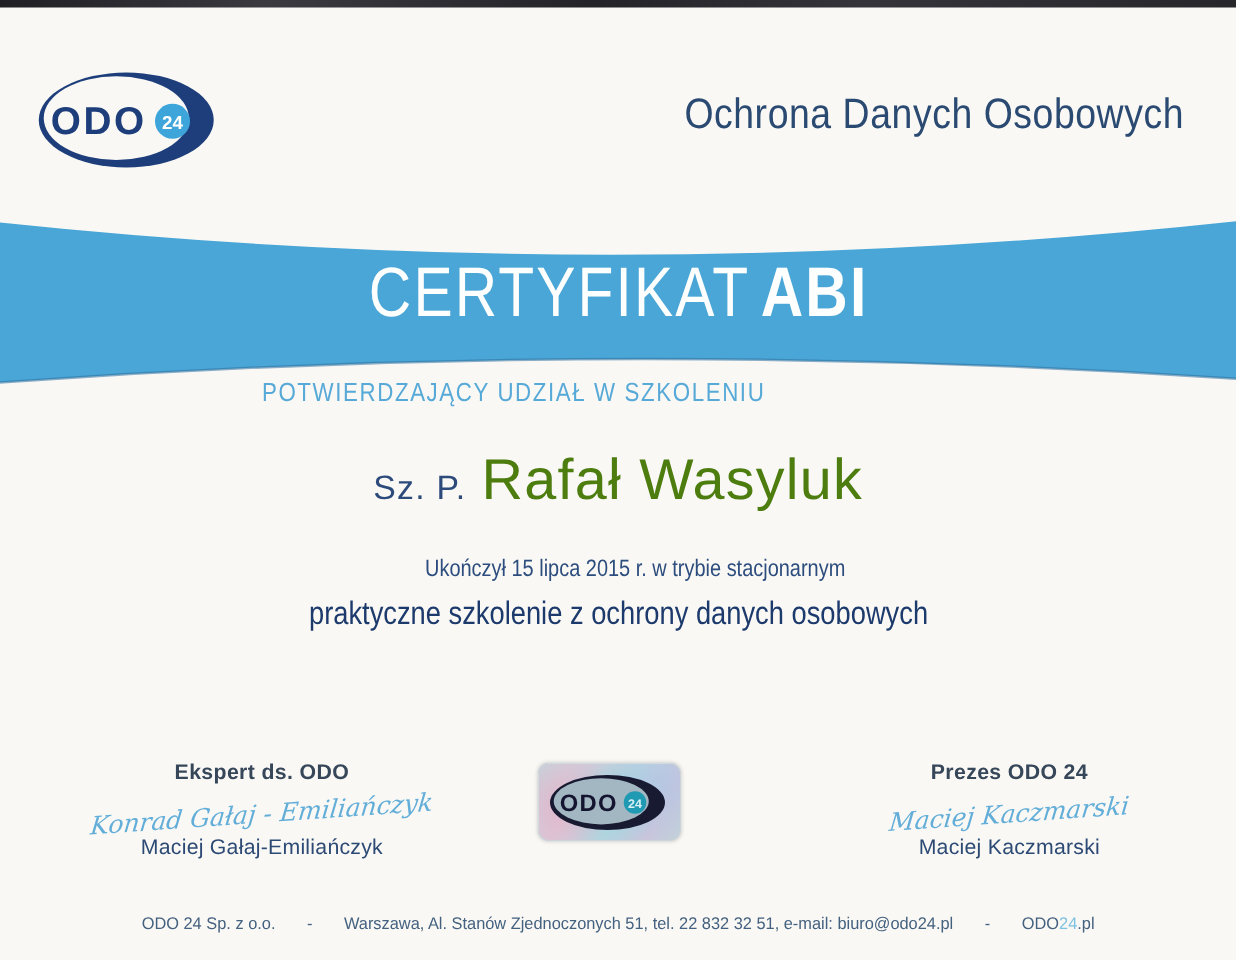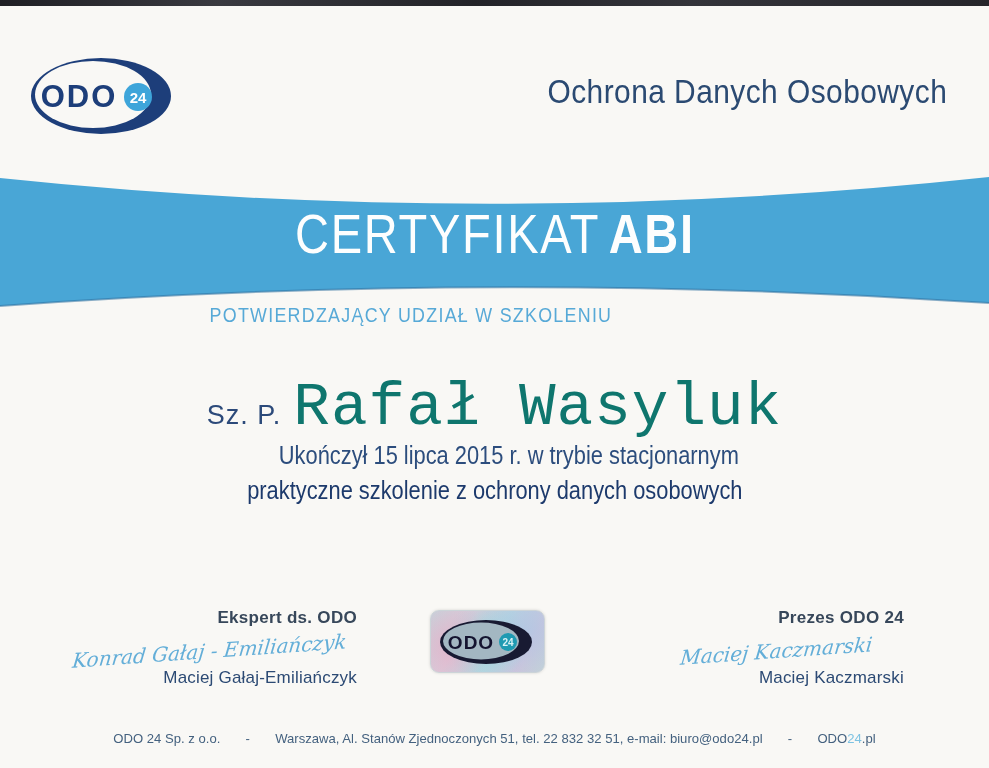--- a/index.html
+++ b/index.html
@@ -31,33 +31,33 @@
   .banner-title .suffix{font-weight:700;margin-left:10px;}
   .banner-subtitle{
     position:absolute;top:303px;left:0;width:821px;text-align:center;
     color:#57a9d7;font-size:21px;white-space:nowrap;
   }
   .banner-subtitle .inner{display:inline-block;transform:scaleX(.85);letter-spacing:1.5px;}
   
   .recipient{
     position:absolute;top:356px;left:0;width:989px;text-align:center;white-space:nowrap;
   }
-  .recipient .row{display:inline-flex;align-items:baseline;gap:12px;margin-top:17px;}
+  .recipient .row{display:inline-flex;align-items:baseline;gap:12px;}
   .salutation{font-size:27px;color:#2c4a7a;letter-spacing:1px;}
-  .recipient-name{font-size:61px;color:#0f766e;letter-spacing:1px;font-family:Liberation Mono, monospace;}
+  .recipient-name{font-size:46px;color:#4d7c0f;letter-spacing:1px;}
   
   .body-lines{position:absolute;top:438px;left:0;width:989px;text-align:center;}
   .body-lines div{line-height:35px;white-space:nowrap;}
   .body-lines span{display:inline-block;transform:scaleX(.84);}
-  .line-regular{font-size:26px;color:#2c4d7d;margin-left:28px;}
+  .line-regular{font-size:19px;color:#2c4d7d;margin-left:28px;}
   .line-bold{font-size:26px;font-weight:400;color:#1d3a6c;}
   
-  .sig{position:absolute;top:608px;text-align:right;}
+  .sig{position:absolute;top:608px;text-align:center;}
   .sig-left{left:62px;width:295px;}
-  .sig-right{left:649px;width:255px;}
+  .sig-right{left:680px;width:255px;}
   .sig-role{font-size:17px;font-weight:700;color:#37475a;letter-spacing:.3px;}
   .sig-script{
     height:42px;display:flex;align-items:center;justify-content:center;
     font-family:"DejaVu Serif",serif;font-style:italic;
     color:#63aed8;font-size:20px;white-space:nowrap;
     transform:rotate(-4deg) skewX(-10deg);
     margin:2px 0 -4px 0;
   }
   .sig-name{font-size:17px;color:#2c4a74;letter-spacing:.2px;}
   

